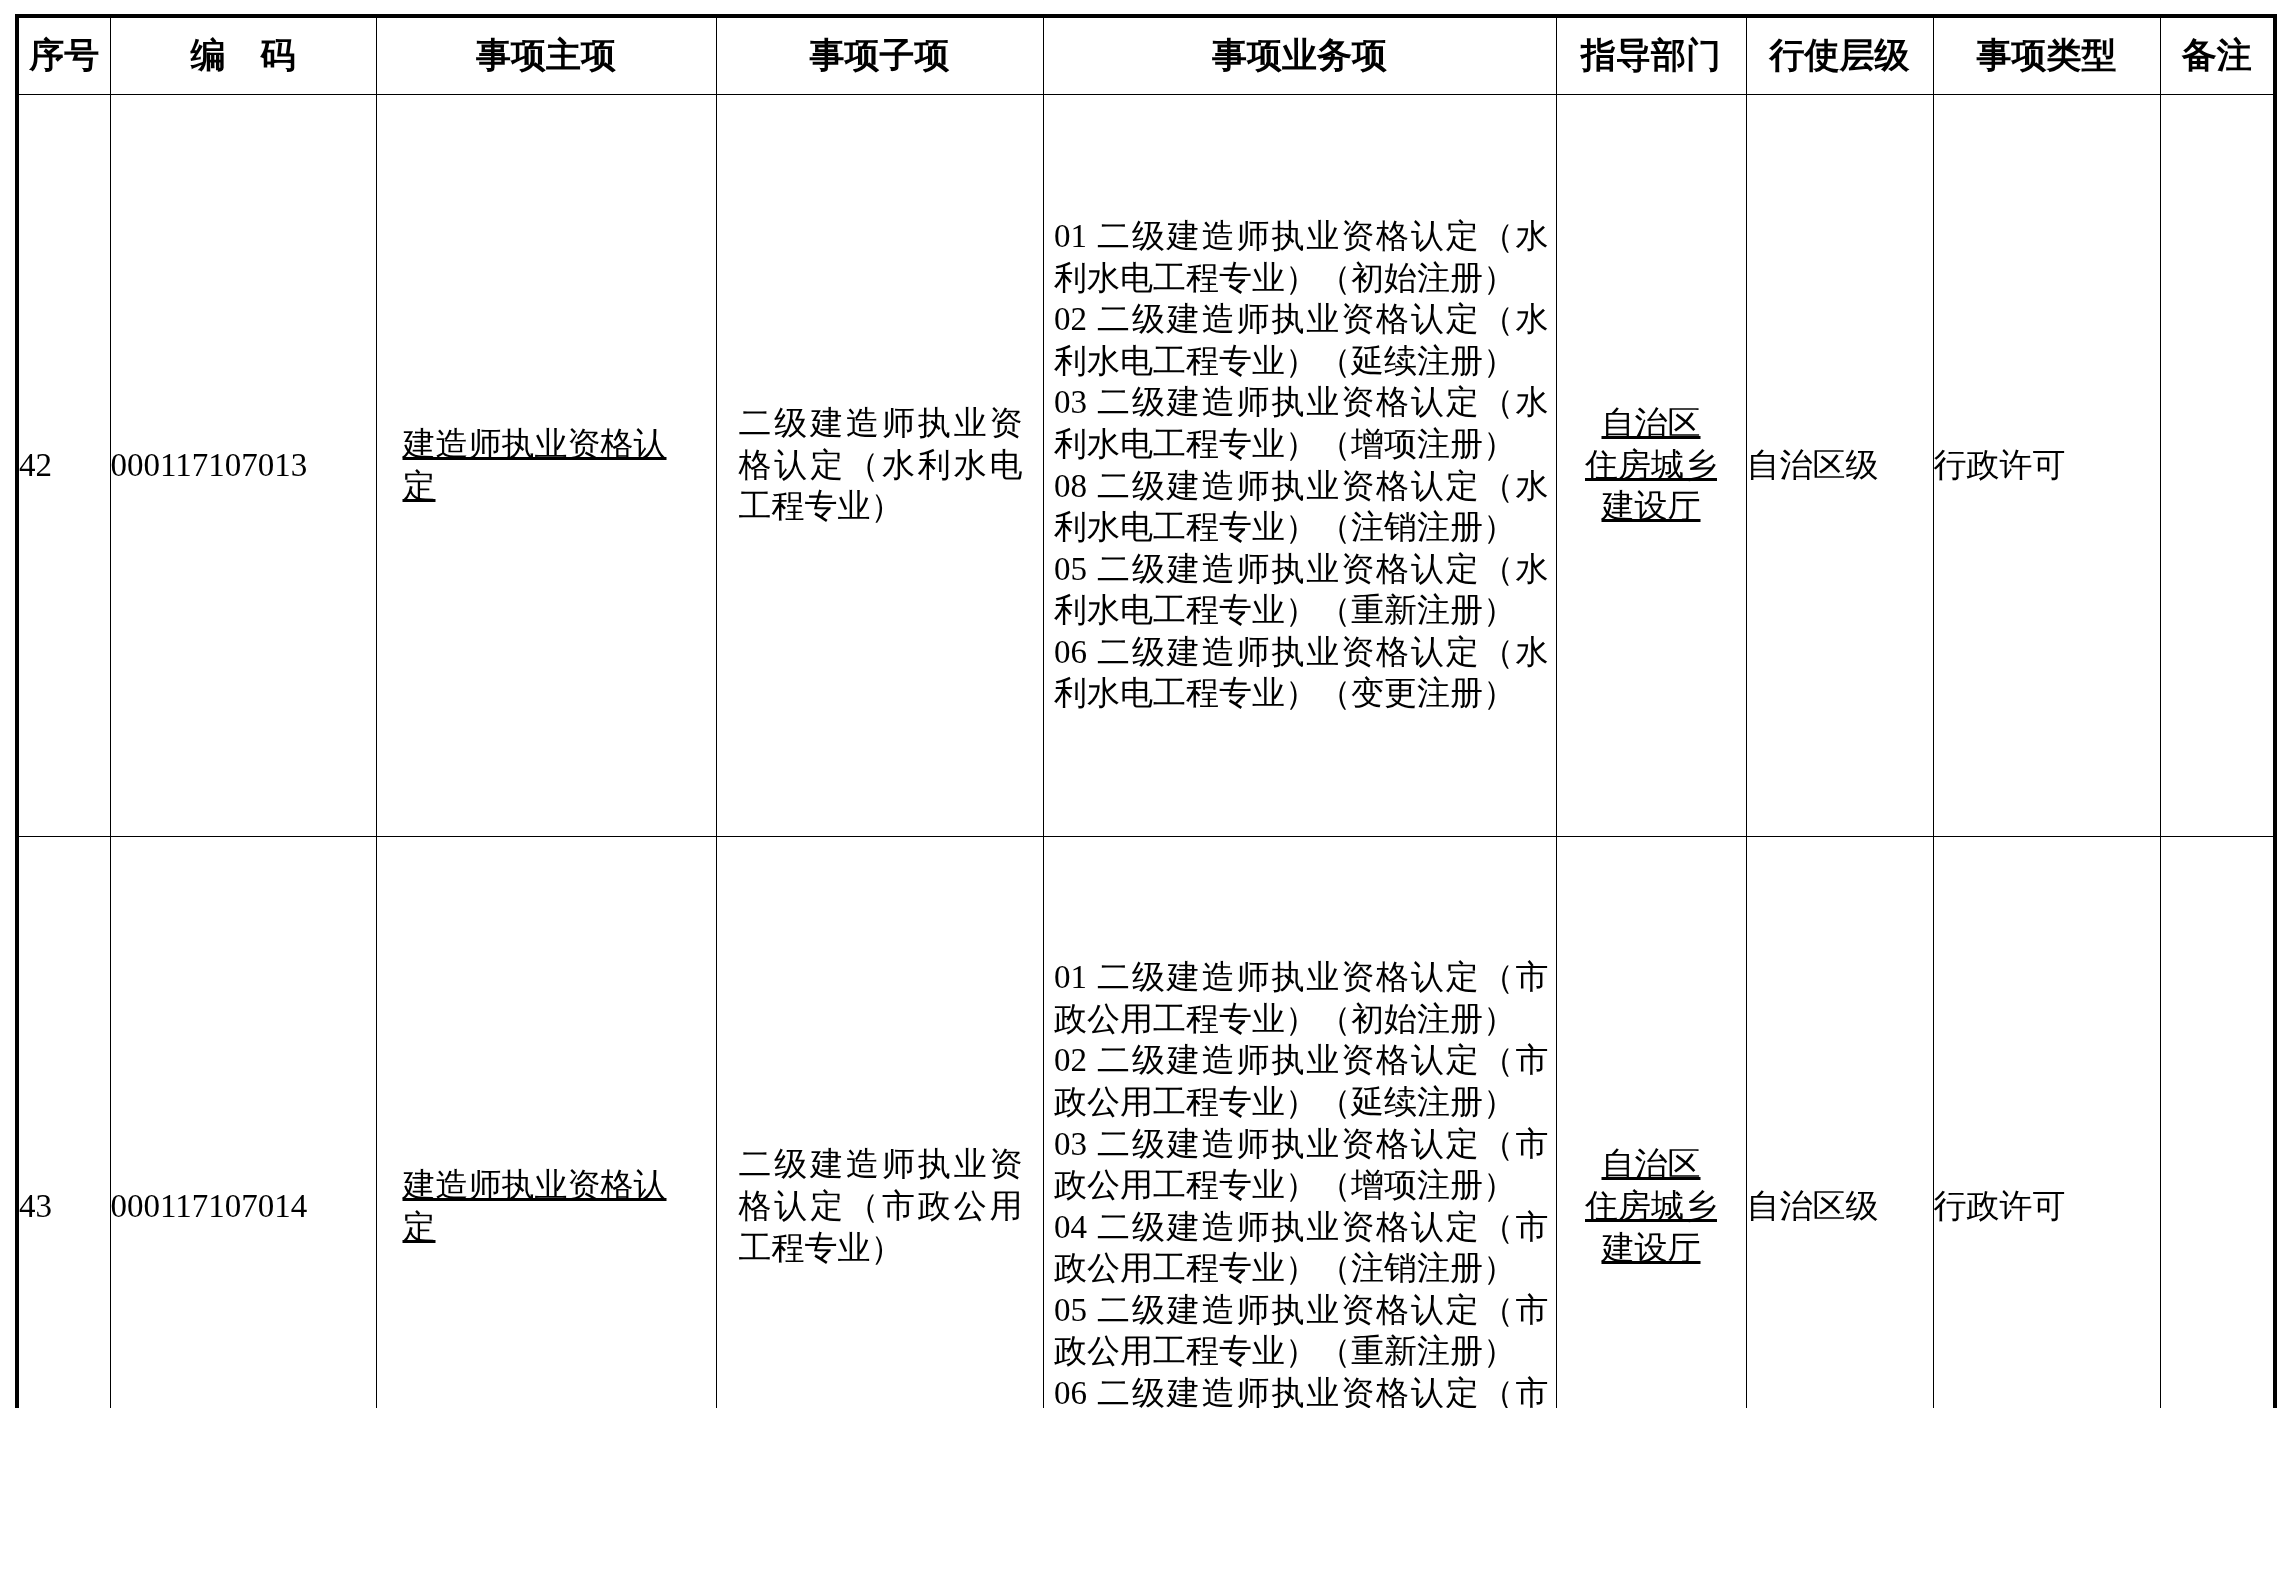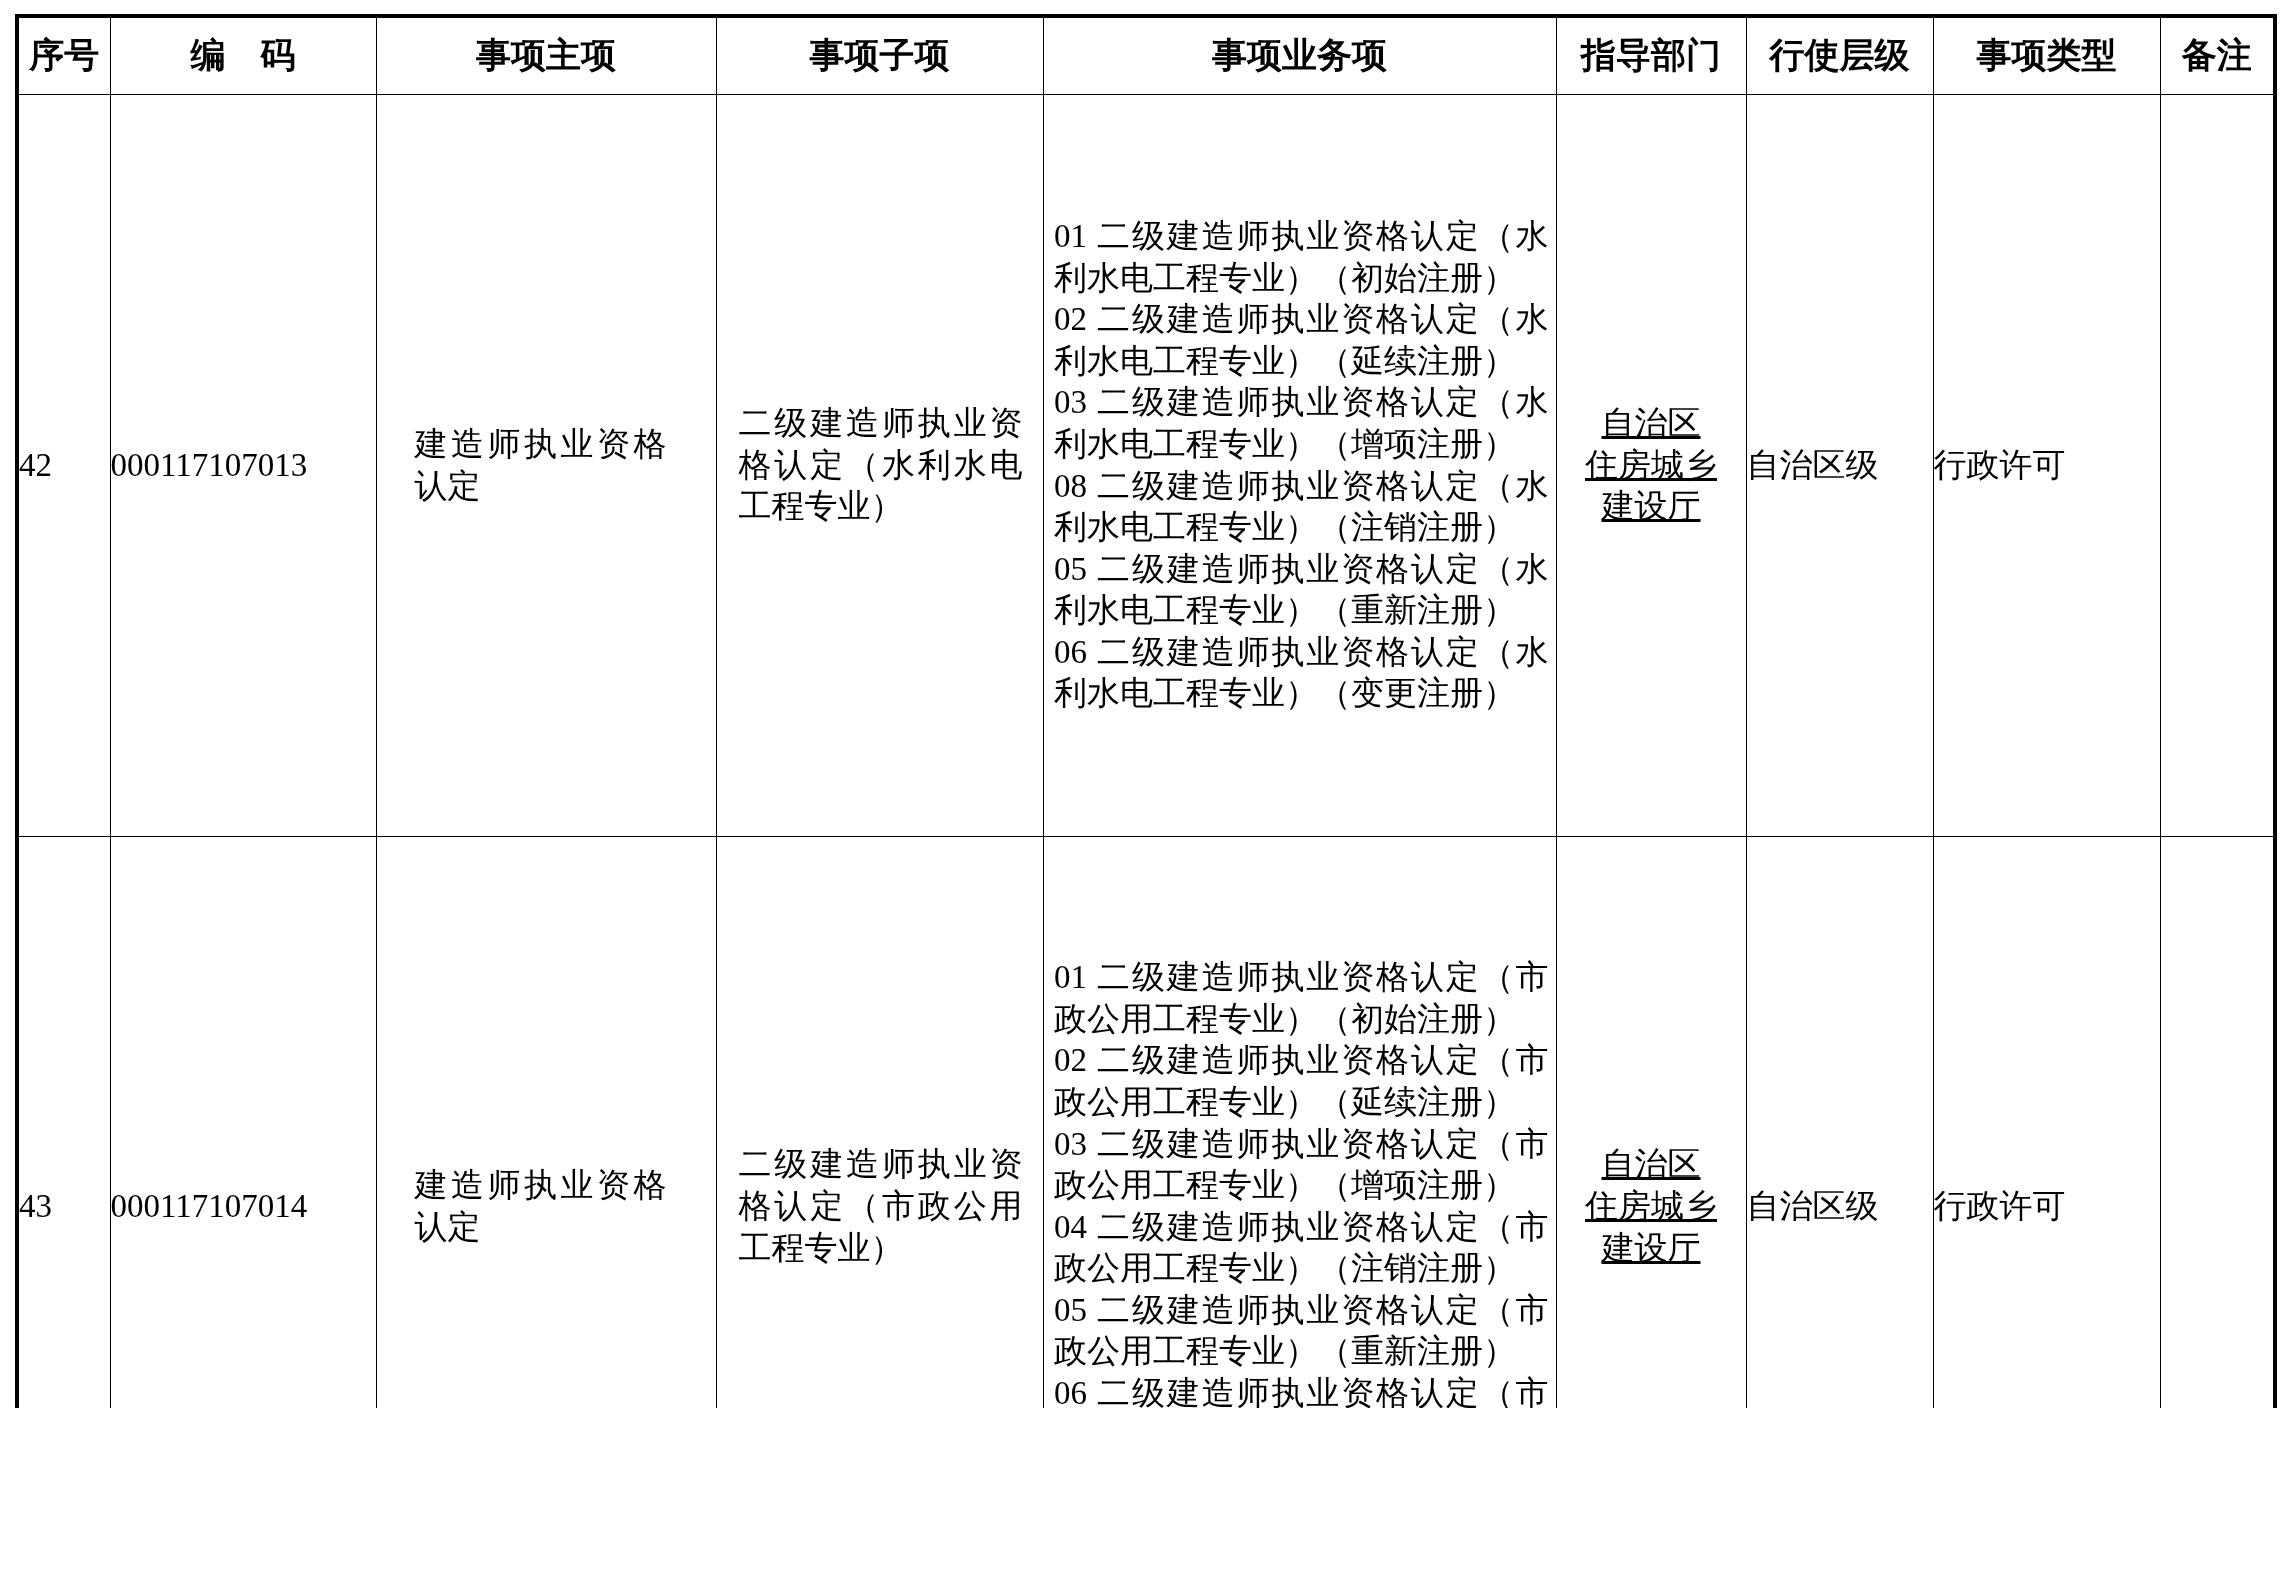--- a/index.html
+++ b/index.html
@@ -44,21 +44,22 @@
   }
   table.gov-table td {
     font-size: 33px;
     line-height: 1.26;
     margin-top: 24px;
   }
   .cell-center {
   }
   .main-text {
     text-align: justify;
-    padding: 0 49px 0 38px;
+    padding: 0 49px 0 26px;
+    text-decoration: underline;
   }
   .sub-text {
     text-align: justify;
     padding: 0 20px 0 22px;
   }
   .biz-list {
     padding: 0 7px 0 10.4px;
   }
   .biz-item {
     text-align: justify;

